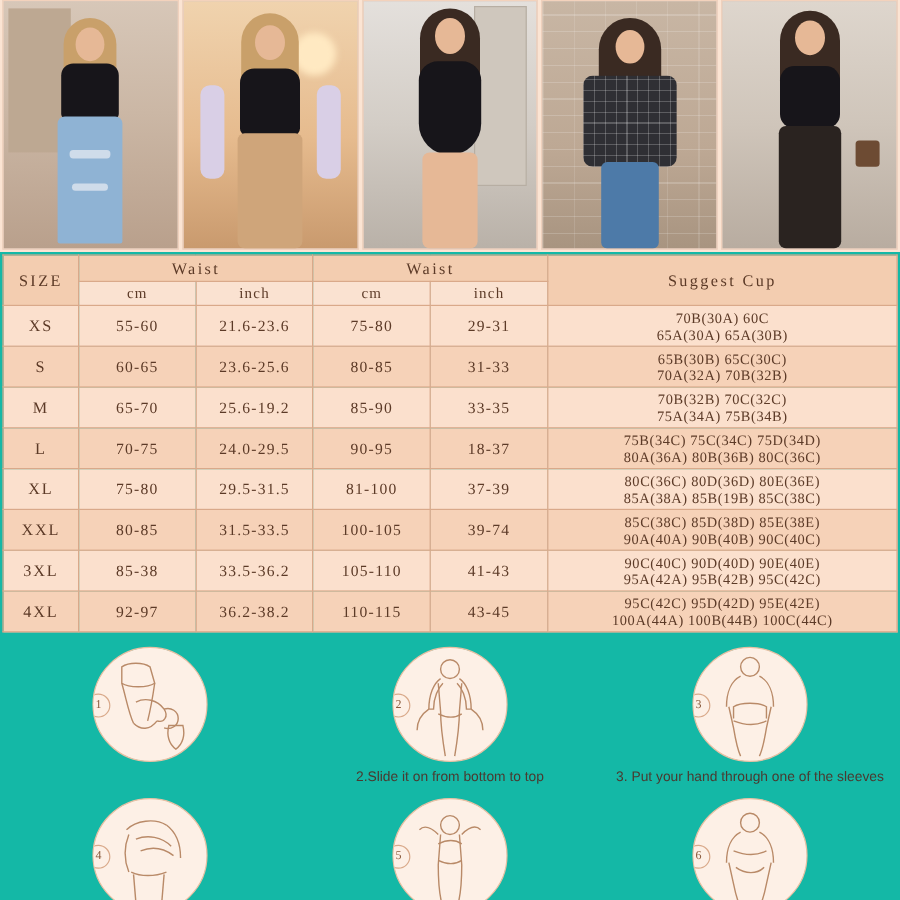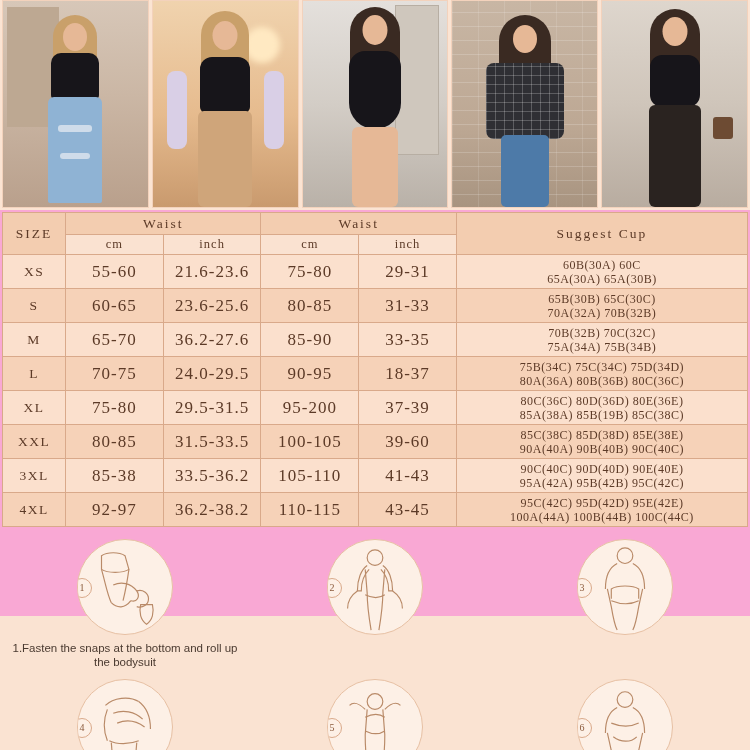--- a/index.html
+++ b/index.html
@@ -5,22 +5,22 @@
   * { box-sizing: border-box; }
   html, body {
     margin: 0; padding: 0;
     width: 750px; height: 750px;
     background: #fae3d2;
     font-family: "Liberation Sans", sans-serif;
     overflow: hidden;
   }
   .page {
     position: relative;
-    width: 750px; height: 616px;
-    background: #f9a8d4;
+    width: 750px; height: 750px;
+    background: #14b8a6;
   }
 
   
   .photo-strip {
     display: flex;
     width: 750px;
     height: 210px;
     gap: 3px;
     padding: 0 2px;
     background: #fbe4d3;
@@ -112,21 +112,21 @@
     color: #5c3a27;
     font-weight: normal;
     padding: 2px 0;
   }
   .hdr-main th { height: 22px; font-size: 13.5px; letter-spacing: 2px; }
   .hdr-sub th { height: 18px; font-size: 12.5px; letter-spacing: 1px; }
   .col-size { width: 62px; }
   .col-num  { width: 96px; }
   .col-cup  { width: 286px; }
   tbody tr { height: 34px; }
-  tbody td { font-size: 17px; letter-spacing: 1px; }
+  tbody td { font-size: 13px; letter-spacing: 1px; }
   td.size-cell { font-size: 13.5px; letter-spacing: 1.5px; }
   .cup-cell { font-size: 12px; line-height: 14px; letter-spacing: .5px; }
   .row-a td { background: #fbe0cd; }
   .row-b td { background: #f6d2b8; }
   .hdr-main th { background: #f3cdb0; }
   .hdr-sub th { background: #fae2d1; }
 
   
   .steps {
     position: relative;
@@ -259,39 +259,39 @@
         </tr>
       </thead>
       <tbody>
         <tr class="row-a">
           <td class="size-cell">XS</td>
           <td>55-60</td>
           <td>21.6-23.6</td>
           <td>75-80</td>
           <td>29-31</td>
           <td class="cup-cell">
-            <div>60B(30A)  60C</div>
+            <div>70B(30A)  60C</div>
             <div>65A(30A)  65A(30B)</div>
           </td>
         </tr>
         <tr class="row-b">
           <td class="size-cell">S</td>
           <td>60-65</td>
           <td>23.6-25.6</td>
           <td>80-85</td>
           <td>31-33</td>
           <td class="cup-cell">
             <div>65B(30B)  65C(30C)</div>
             <div>70A(32A)  70B(32B)</div>
           </td>
         </tr>
         <tr class="row-a">
           <td class="size-cell">M</td>
           <td>65-70</td>
-          <td>36.2-27.6</td>
+          <td>25.6-19.2</td>
           <td>85-90</td>
           <td>33-35</td>
           <td class="cup-cell">
             <div>70B(32B)  70C(32C)</div>
             <div>75A(34A)  75B(34B)</div>
           </td>
         </tr>
         <tr class="row-b">
           <td class="size-cell">L</td>
           <td>70-75</td>
@@ -300,33 +300,33 @@
           <td>18-37</td>
           <td class="cup-cell">
             <div>75B(34C)  75C(34C)  75D(34D)</div>
             <div>80A(36A)  80B(36B)  80C(36C)</div>
           </td>
         </tr>
         <tr class="row-a">
           <td class="size-cell">XL</td>
           <td>75-80</td>
           <td>29.5-31.5</td>
-          <td>95-200</td>
+          <td>81-100</td>
           <td>37-39</td>
           <td class="cup-cell">
             <div>80C(36C)  80D(36D)  80E(36E)</div>
             <div>85A(38A)  85B(19B)  85C(38C)</div>
           </td>
         </tr>
         <tr class="row-b">
           <td class="size-cell">XXL</td>
           <td>80-85</td>
           <td>31.5-33.5</td>
           <td>100-105</td>
-          <td>39-60</td>
+          <td>39-74</td>
           <td class="cup-cell">
             <div>85C(38C)  85D(38D)  85E(38E)</div>
             <div>90A(40A)  90B(40B)  90C(40C)</div>
           </td>
         </tr>
         <tr class="row-a">
           <td class="size-cell">3XL</td>
           <td>85-38</td>
           <td>33.5-36.2</td>
           <td>105-110</td>
@@ -364,60 +364,61 @@
                 <path d="M24 30 C28 44 30 56 34 64"></path>
                 <path d="M52 30 C50 44 48 54 46 62"></path>
                 <path d="M34 64 C40 70 48 70 54 62"></path>
                 <path d="M36 46 C44 42 54 44 60 52 C64 58 60 64 54 62"></path>
                 <path d="M60 52 C66 50 72 54 72 60 C72 66 66 70 60 68"></path>
                 <path d="M64 66 C62 74 64 82 70 86 C76 82 78 74 76 66 Z"></path>
               </g>
             </svg>
           </div>
         </div>
-        <div class="caption">1.Fasten the snaps at the bottom and roll up the bodysuit</div>
       </div>
 
       <div class="step">
         <div class="circle">
           <span class="badge">2</span>
           <div class="la">
             <svg viewBox="0 0 96 96">
               <g fill="none" stroke="#b98a68" stroke-width="1.2">
                 <circle cx="48" cy="18" r="8"></circle>
                 <path d="M40 26 C34 30 30 40 30 52 L34 52 C34 42 38 34 42 30"></path>
                 <path d="M56 26 C62 30 66 40 66 52 L62 52 C62 42 58 34 54 30"></path>
                 <path d="M38 30 L40 54 C40 68 42 80 44 92"></path>
                 <path d="M58 30 L56 54 C56 68 54 80 52 92"></path>
                 <path d="M30 52 C24 56 20 62 20 70"></path>
                 <path d="M66 52 C72 56 76 62 76 70"></path>
                 <path d="M38 56 C46 60 52 60 58 56"></path>
               </g>
             </svg>
           </div>
         </div>
+        <div class="caption">2.Slide it on from bottom to top</div>
       </div>
 
       <div class="step">
         <div class="circle">
           <span class="badge">3</span>
           <div class="la">
             <svg viewBox="0 0 96 96">
               <g fill="none" stroke="#b98a68" stroke-width="1.2">
                 <circle cx="48" cy="16" r="8"></circle>
                 <path d="M40 24 C32 28 28 38 28 50"></path>
                 <path d="M56 24 C64 28 68 38 68 50"></path>
                 <path d="M30 50 L34 68 C36 80 38 88 40 92"></path>
                 <path d="M66 50 L62 68 C60 80 58 88 56 92"></path>
                 <path d="M34 62 C44 66 54 66 62 62"></path>
                 <path d="M34 60 L34 50 C40 46 56 46 62 50 L62 60"></path>
               </g>
             </svg>
           </div>
         </div>
+        <div class="caption">3. Put your hand through one of the sleeves</div>
       </div>
     </div>
 
     <div class="step-row" style="margin-top:10px;">
       <div class="step">
         <div class="circle">
           <span class="badge">4</span>
           <div class="la">
             <svg viewBox="0 0 96 96">
               <g fill="none" stroke="#b98a68" stroke-width="1.2">

